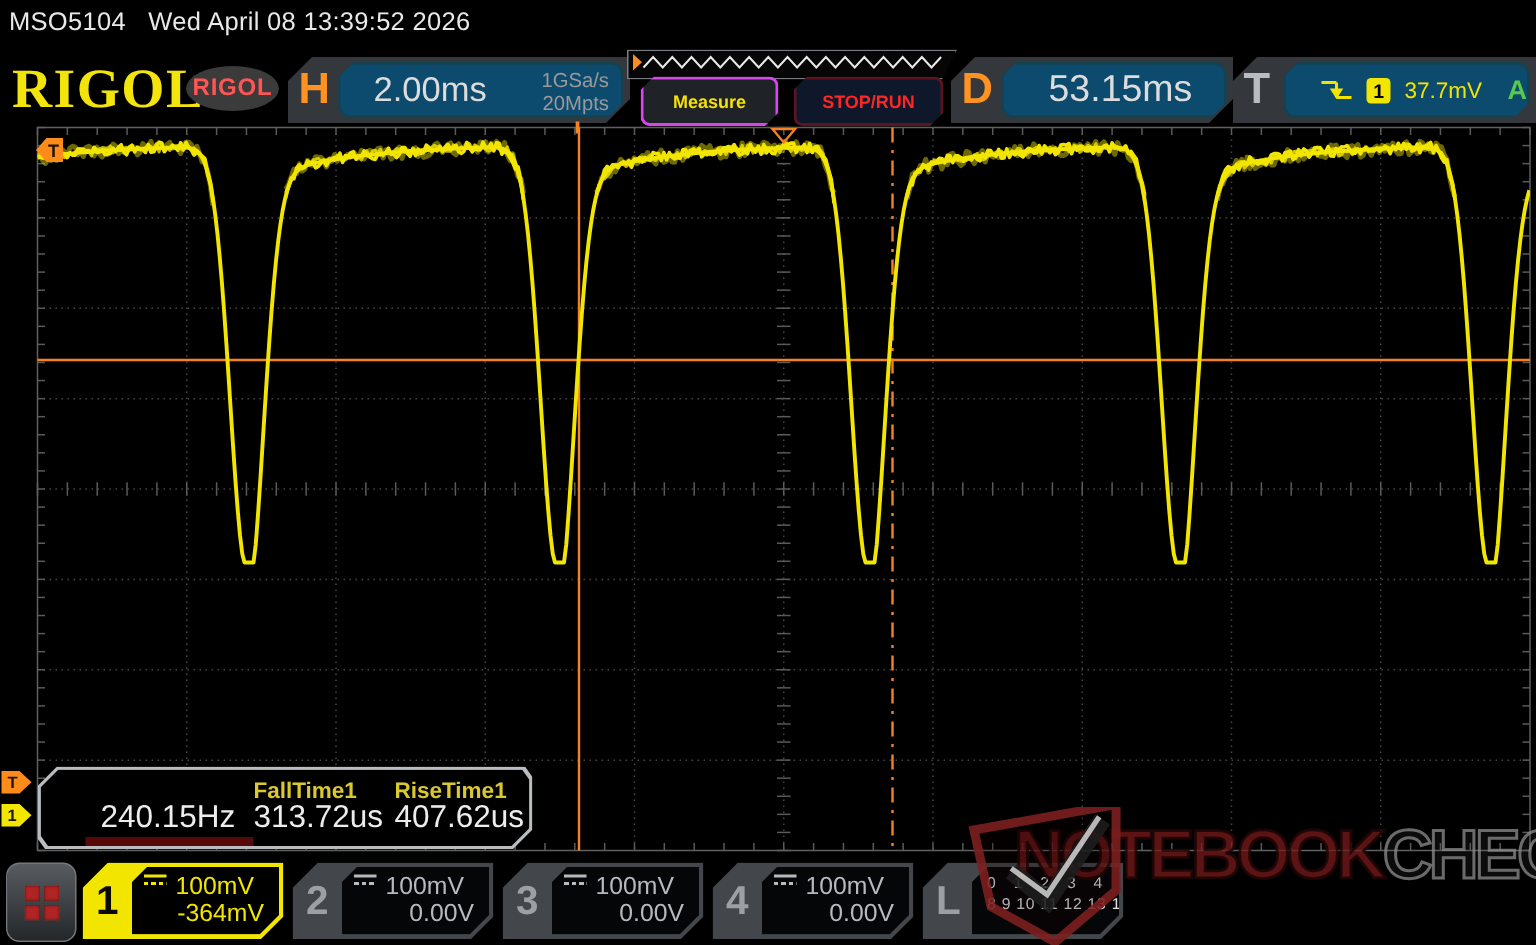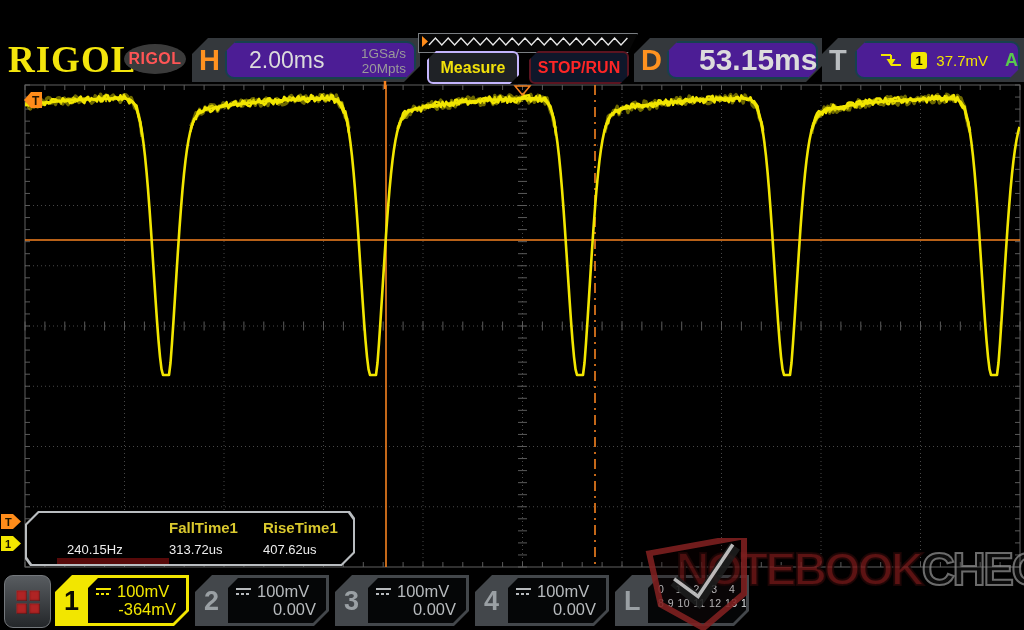--- a/index.html
+++ b/index.html
@@ -15,72 +15,72 @@
         border-radius:50%;color:#ff5555;font-weight:bold;font-size:16px;display:flex;
         align-items:center;justify-content:center;letter-spacing:.5px;}
   .blk{position:absolute;top:38px;height:44px;background:#34383c;
        clip-path:polygon(16px 0,100% 0,100% calc(100% - 16px),calc(100% - 16px) 100%,0 100%,0 16px);}
   .blk-h{left:192px;width:228px;}
   .blk-d{left:634px;width:188px;}
   .blk-t{left:822px;width:202px;clip-path:polygon(16px 0,100% 0,100% 100%,0 100%,0 16px);}
   .blk-letter{position:absolute;left:7px;top:50%;transform:translateY(-50%);
        font-size:29px;font-weight:bold;color:#ff9220;}
   .blk-letter.grey{color:#b9bdc0;}
-  .panel{position:absolute;left:33px;top:3px;right:4px;bottom:3px;background:#4c1d95;
+  .panel{position:absolute;left:33px;top:3px;right:4px;bottom:3px;background:#0c4a6e;
        border:2px solid #17414f;border-radius:9px;
        clip-path:polygon(11px 0,100% 0,100% calc(100% - 11px),calc(100% - 11px) 100%,0 100%,0 11px);}
   .tb-main{position:absolute;left:22px;top:50%;transform:translateY(-50%);
        color:#dcdcdc;font-size:23px;}
   .tb-side{position:absolute;right:8px;top:3px;text-align:right;color:#9a9a9a;
        font-size:13.5px;line-height:15px;}
-  .d-val{position:absolute;left:30px;top:50%;transform:translateY(-50%);color:#dcdcdc;font-size:30px;font-weight:bold;}
+  .d-val{position:absolute;left:30px;top:50%;transform:translateY(-50%);color:#dcdcdc;font-size:25px;}
   .trg-row{position:absolute;inset:0;display:flex;align-items:center;gap:9px;padding-left:22px;}
   .trg-badge{width:17px;height:17px;background:#f2e600;color:#000;border-radius:3px;
        font-size:13px;font-weight:bold;display:flex;align-items:center;justify-content:center;}
   .trg-level{color:#f2e600;font-size:15px;}
   .trg-mode{color:#58c84e;font-size:18px;font-weight:bold;margin-left:8px;}
   .preview{position:absolute;left:418px;top:33px;width:218px;height:18px;background:#060606;
        border:1px solid #7a7e82;clip-path:polygon(0 0,100% 0,calc(100% - 10px) 100%,0 100%);}
-  .btn{position:absolute;top:51px;height:29px;background:#1f2226;border:2px solid #c4b5fd;
+  .btn{position:absolute;top:51px;height:29px;background:#1f2226;border:2px solid #d946ef;
        border-radius:6px;display:flex;align-items:center;justify-content:center;
-       font-weight:bold;font-size:16px;
+       font-weight:bold;font-size:12px;
        clip-path:polygon(9px 0,100% 0,100% calc(100% - 9px),calc(100% - 9px) 100%,0 100%,0 9px);}
   .btn-measure{left:427px;width:88px;color:#f2e10a;}
   .btn-stoprun{left:529px;width:96px;color:#ff2626;background:#0f172a;border-color:#5b1420;}
   
   .measbox{position:absolute;left:25px;top:511px;width:330px;height:55px;background:#b9bdc0;
        clip-path:polygon(13px 0,calc(100% - 5px) 0,100% 7px,100% calc(100% - 13px),
                          calc(100% - 13px) 100%,5px 100%,0 calc(100% - 7px),0 13px);}
   .measinner{position:absolute;inset:2px;background:#000;
        clip-path:polygon(12px 0,calc(100% - 5px) 0,100% 7px,100% calc(100% - 12px),
                          calc(100% - 12px) 100%,5px 100%,0 calc(100% - 7px),0 12px);}
   .mcell{position:absolute;top:0;bottom:0;}
   .mcell.sel{background:#570909;}
   .mlabel{position:absolute;top:6px;left:10px;color:#d9c82e;font-size:15px;font-weight:bold;}
-  .mvalue{position:absolute;bottom:7px;left:10px;color:#ededed;font-size:13px;}
+  .mvalue{position:absolute;bottom:7px;left:10px;color:#ededed;font-size:21px;}
   
   .chbar{position:absolute;left:0;top:575px;width:1024px;height:55px;}
   .menubtn{position:absolute;left:4px;top:0;width:45px;height:51px;
        background:linear-gradient(#585c60,#24272a);border:1px solid #74787c;border-radius:9px;}
   .menugrid{position:absolute;left:50%;top:50%;transform:translate(-50%,-50%);
        display:grid;grid-template-columns:10px 10px;grid-template-rows:10px 10px;gap:3px;}
   .menugrid div{background:#b02424;box-shadow:inset 0 0 2px #5e0f0f;}
   .chbox{position:absolute;top:0;width:134px;height:51px;
        clip-path:polygon(17px 0,100% 0,100% calc(100% - 15px),calc(100% - 15px) 100%,0 100%,0 17px);}
   .chbox.on{background:#f2e600;}
   .chbox.off{background:#43474b;}
   .chnum{position:absolute;left:9px;top:50%;transform:translateY(-50%);
        font-size:27px;font-weight:bold;color:#9aa0a4;}
   .on .chnum{color:#0a0a00;}
   .chpanel{position:absolute;left:33px;top:3px;right:3px;bottom:3px;background:#050607;
        color:#b7babd;
        clip-path:polygon(10px 0,100% 0,100% calc(100% - 13px),calc(100% - 13px) 100%,0 100%,0 10px);}
   .on .chpanel{background:#000;color:#f2e600;}
   .chrow1{position:absolute;left:8px;top:4px;right:8px;font-size:16.5px;
-       display:flex;align-items:center;gap:6px;}
+       display:flex;gap:6px;}
   .chrow2{position:absolute;right:10px;bottom:4px;font-size:16.5px;margin-left:20px;}
   .dcicon{width:15px;height:9px;display:inline-block;position:relative;flex:0 0 15px;}
   .dcicon::before{content:"";position:absolute;top:1px;left:0;right:0;height:2px;background:currentColor;}
   .dcicon::after{content:"";position:absolute;top:6px;left:0;right:0;height:2px;
        background:repeating-linear-gradient(90deg,currentColor 0 3px,transparent 3px 5px);}
   .lrow1{position:absolute;left:10px;top:5px;font-size:10.5px;color:#dfe2e4;letter-spacing:4.5px;white-space:nowrap;}
   .lrow2{position:absolute;left:10px;top:19px;font-size:10.5px;color:#dfe2e4;letter-spacing:.5px;white-space:nowrap;}
   .status{position:absolute;right:0;top:18px;height:26px;display:flex;align-items:center;gap:8px;padding-right:5px;}
   .time{color:#d8d8d8;font-size:18px;}
   
@@ -90,20 +90,24 @@
   .wm-1{color:rgba(122,26,26,.82);-webkit-text-stroke:2px rgba(32,7,7,.9);}
   .wm-2{color:rgba(70,70,70,.18);-webkit-text-stroke:2px rgba(145,145,145,.8);}
   .wm-shield{position:absolute;left:643px;top:538px;z-index:51;pointer-events:none;}
   svg text{font-family:"Liberation Sans",sans-serif;}
 </style>
 </head>
 <body>
 
 <div class="screen">
 
+  <div class="topbar">
+    <span>MSO5104</span>
+    <span>Wed April 08 13:39:52 2026</span>
+  </div>
 
   <div class="logo">RIGOL</div>
   <div class="stop-pill">RIGOL</div>
 
   <div class="blk blk-h">
     <div class="blk-letter">H</div>
     <div class="panel">
       <div class="tb-main">2.00ms</div>
       <div class="tb-side">
         <div>1GSa/s</div>

